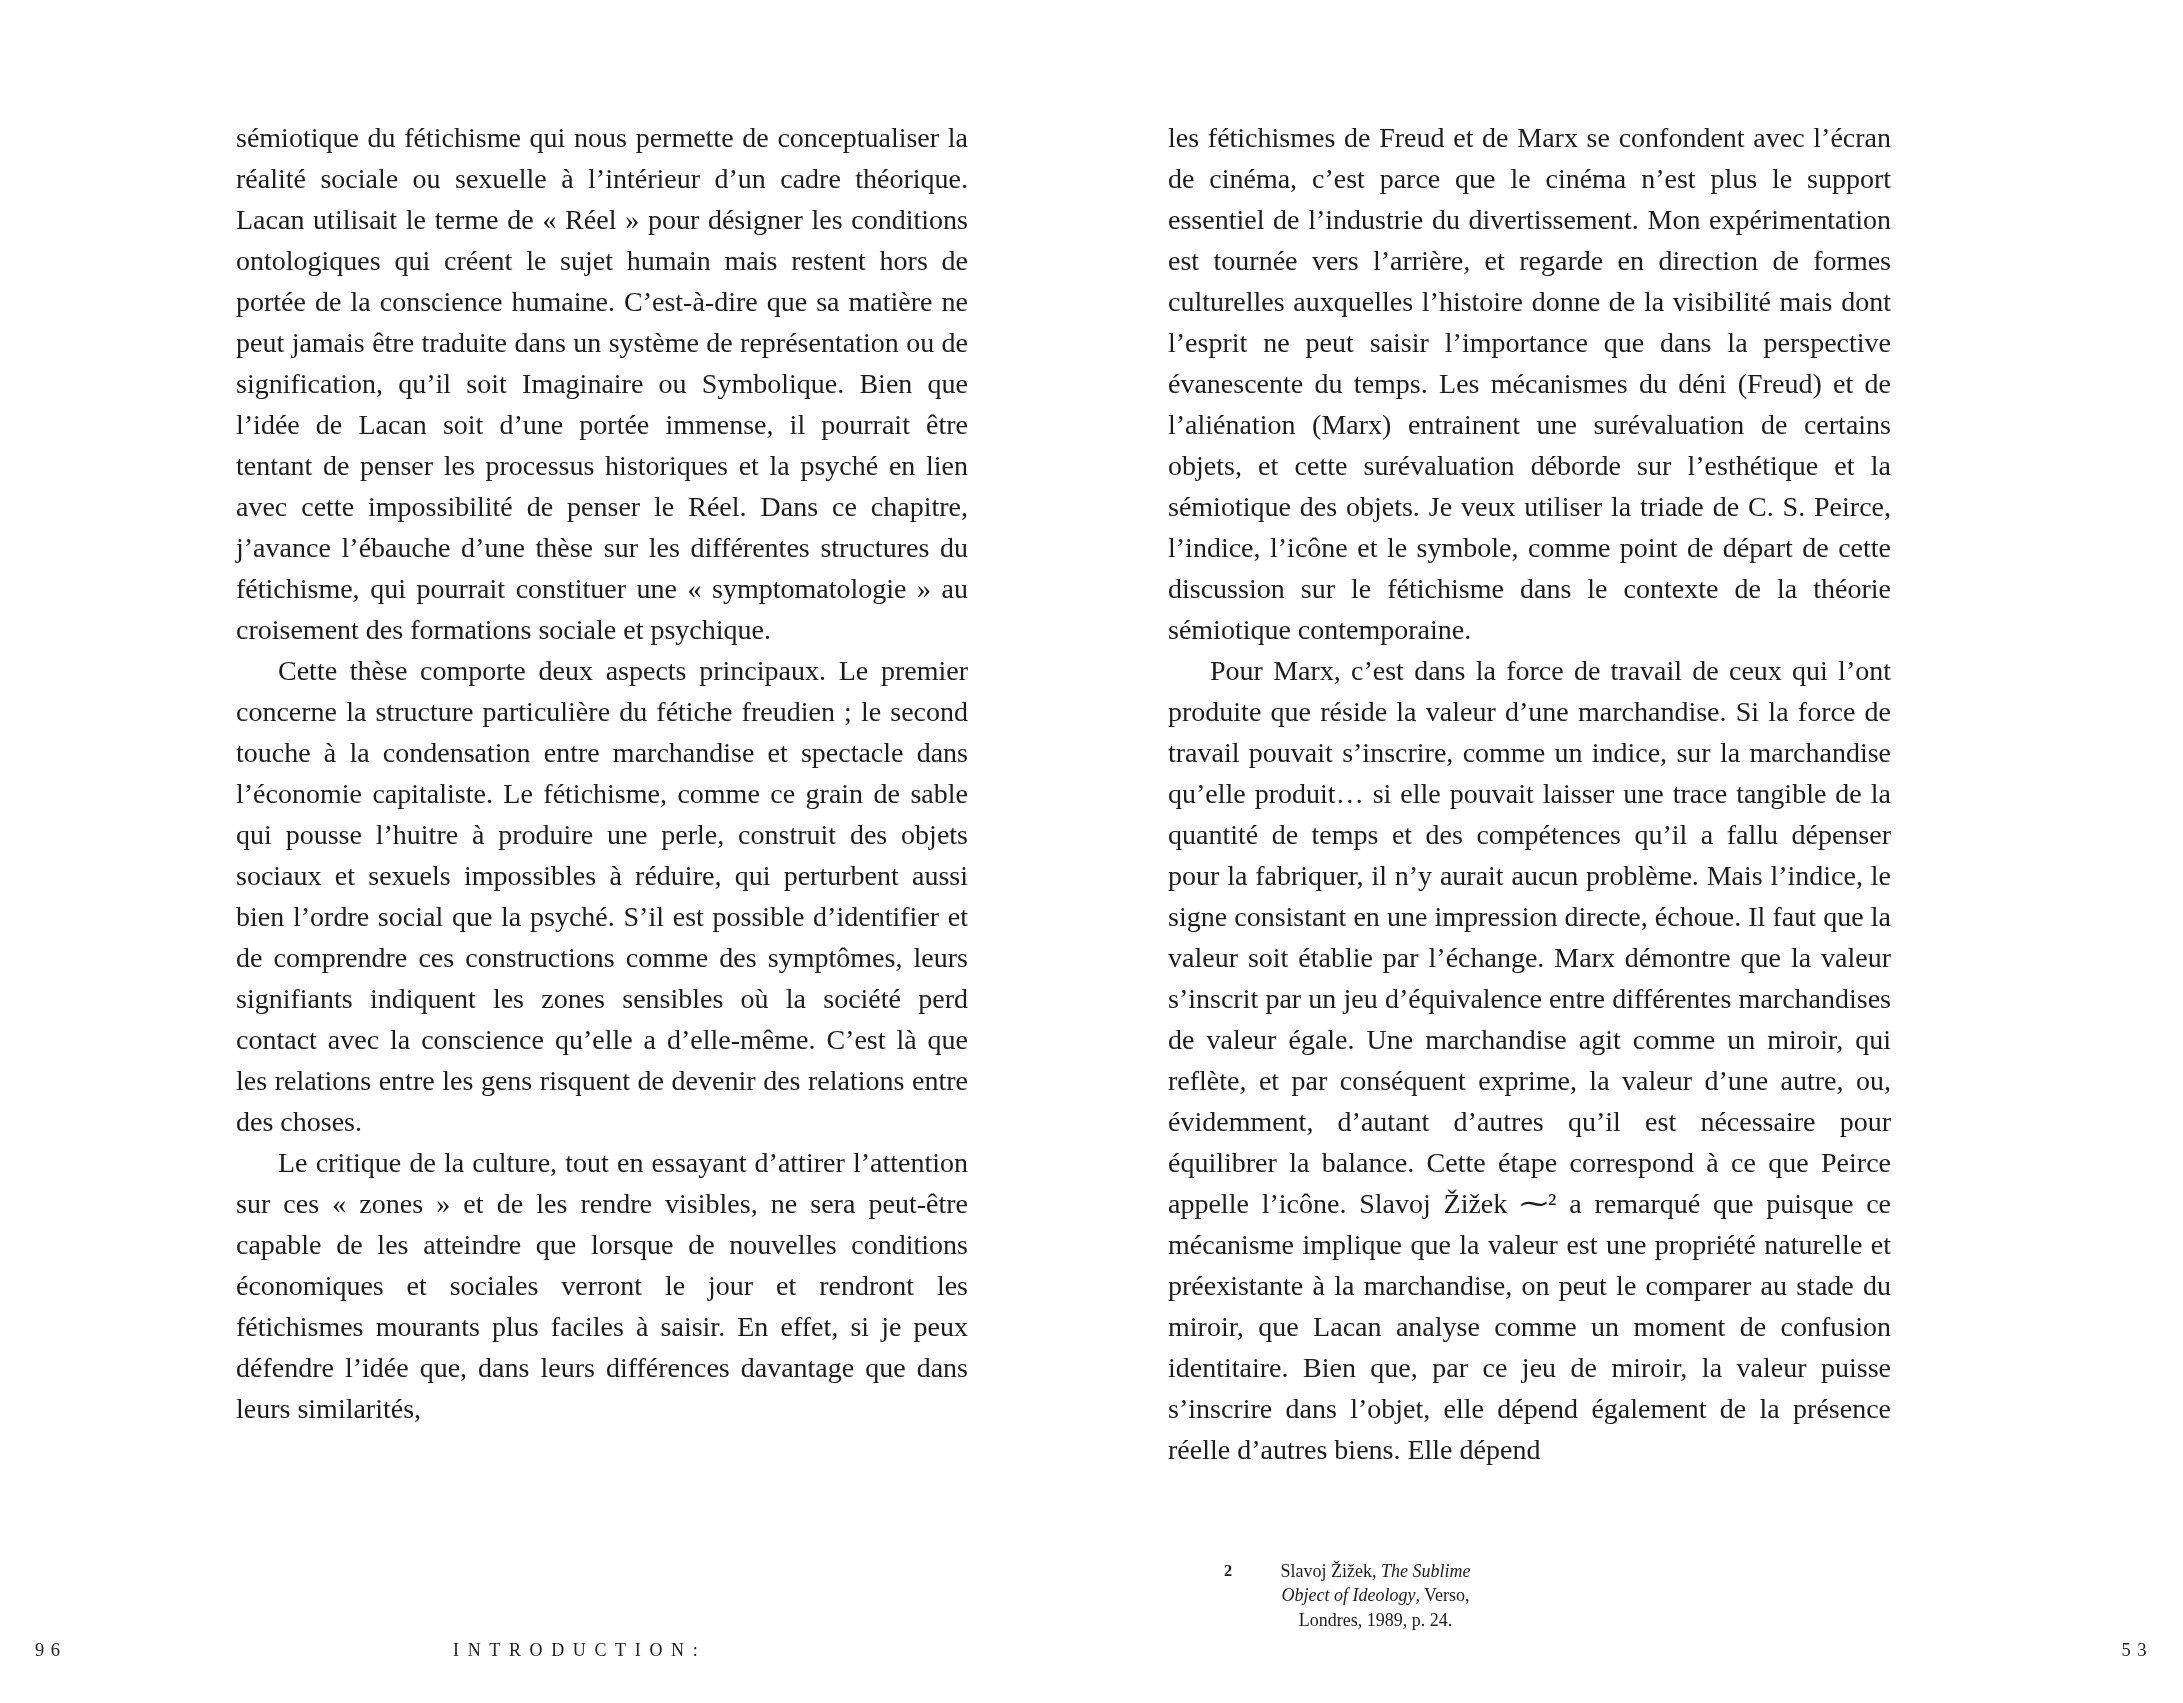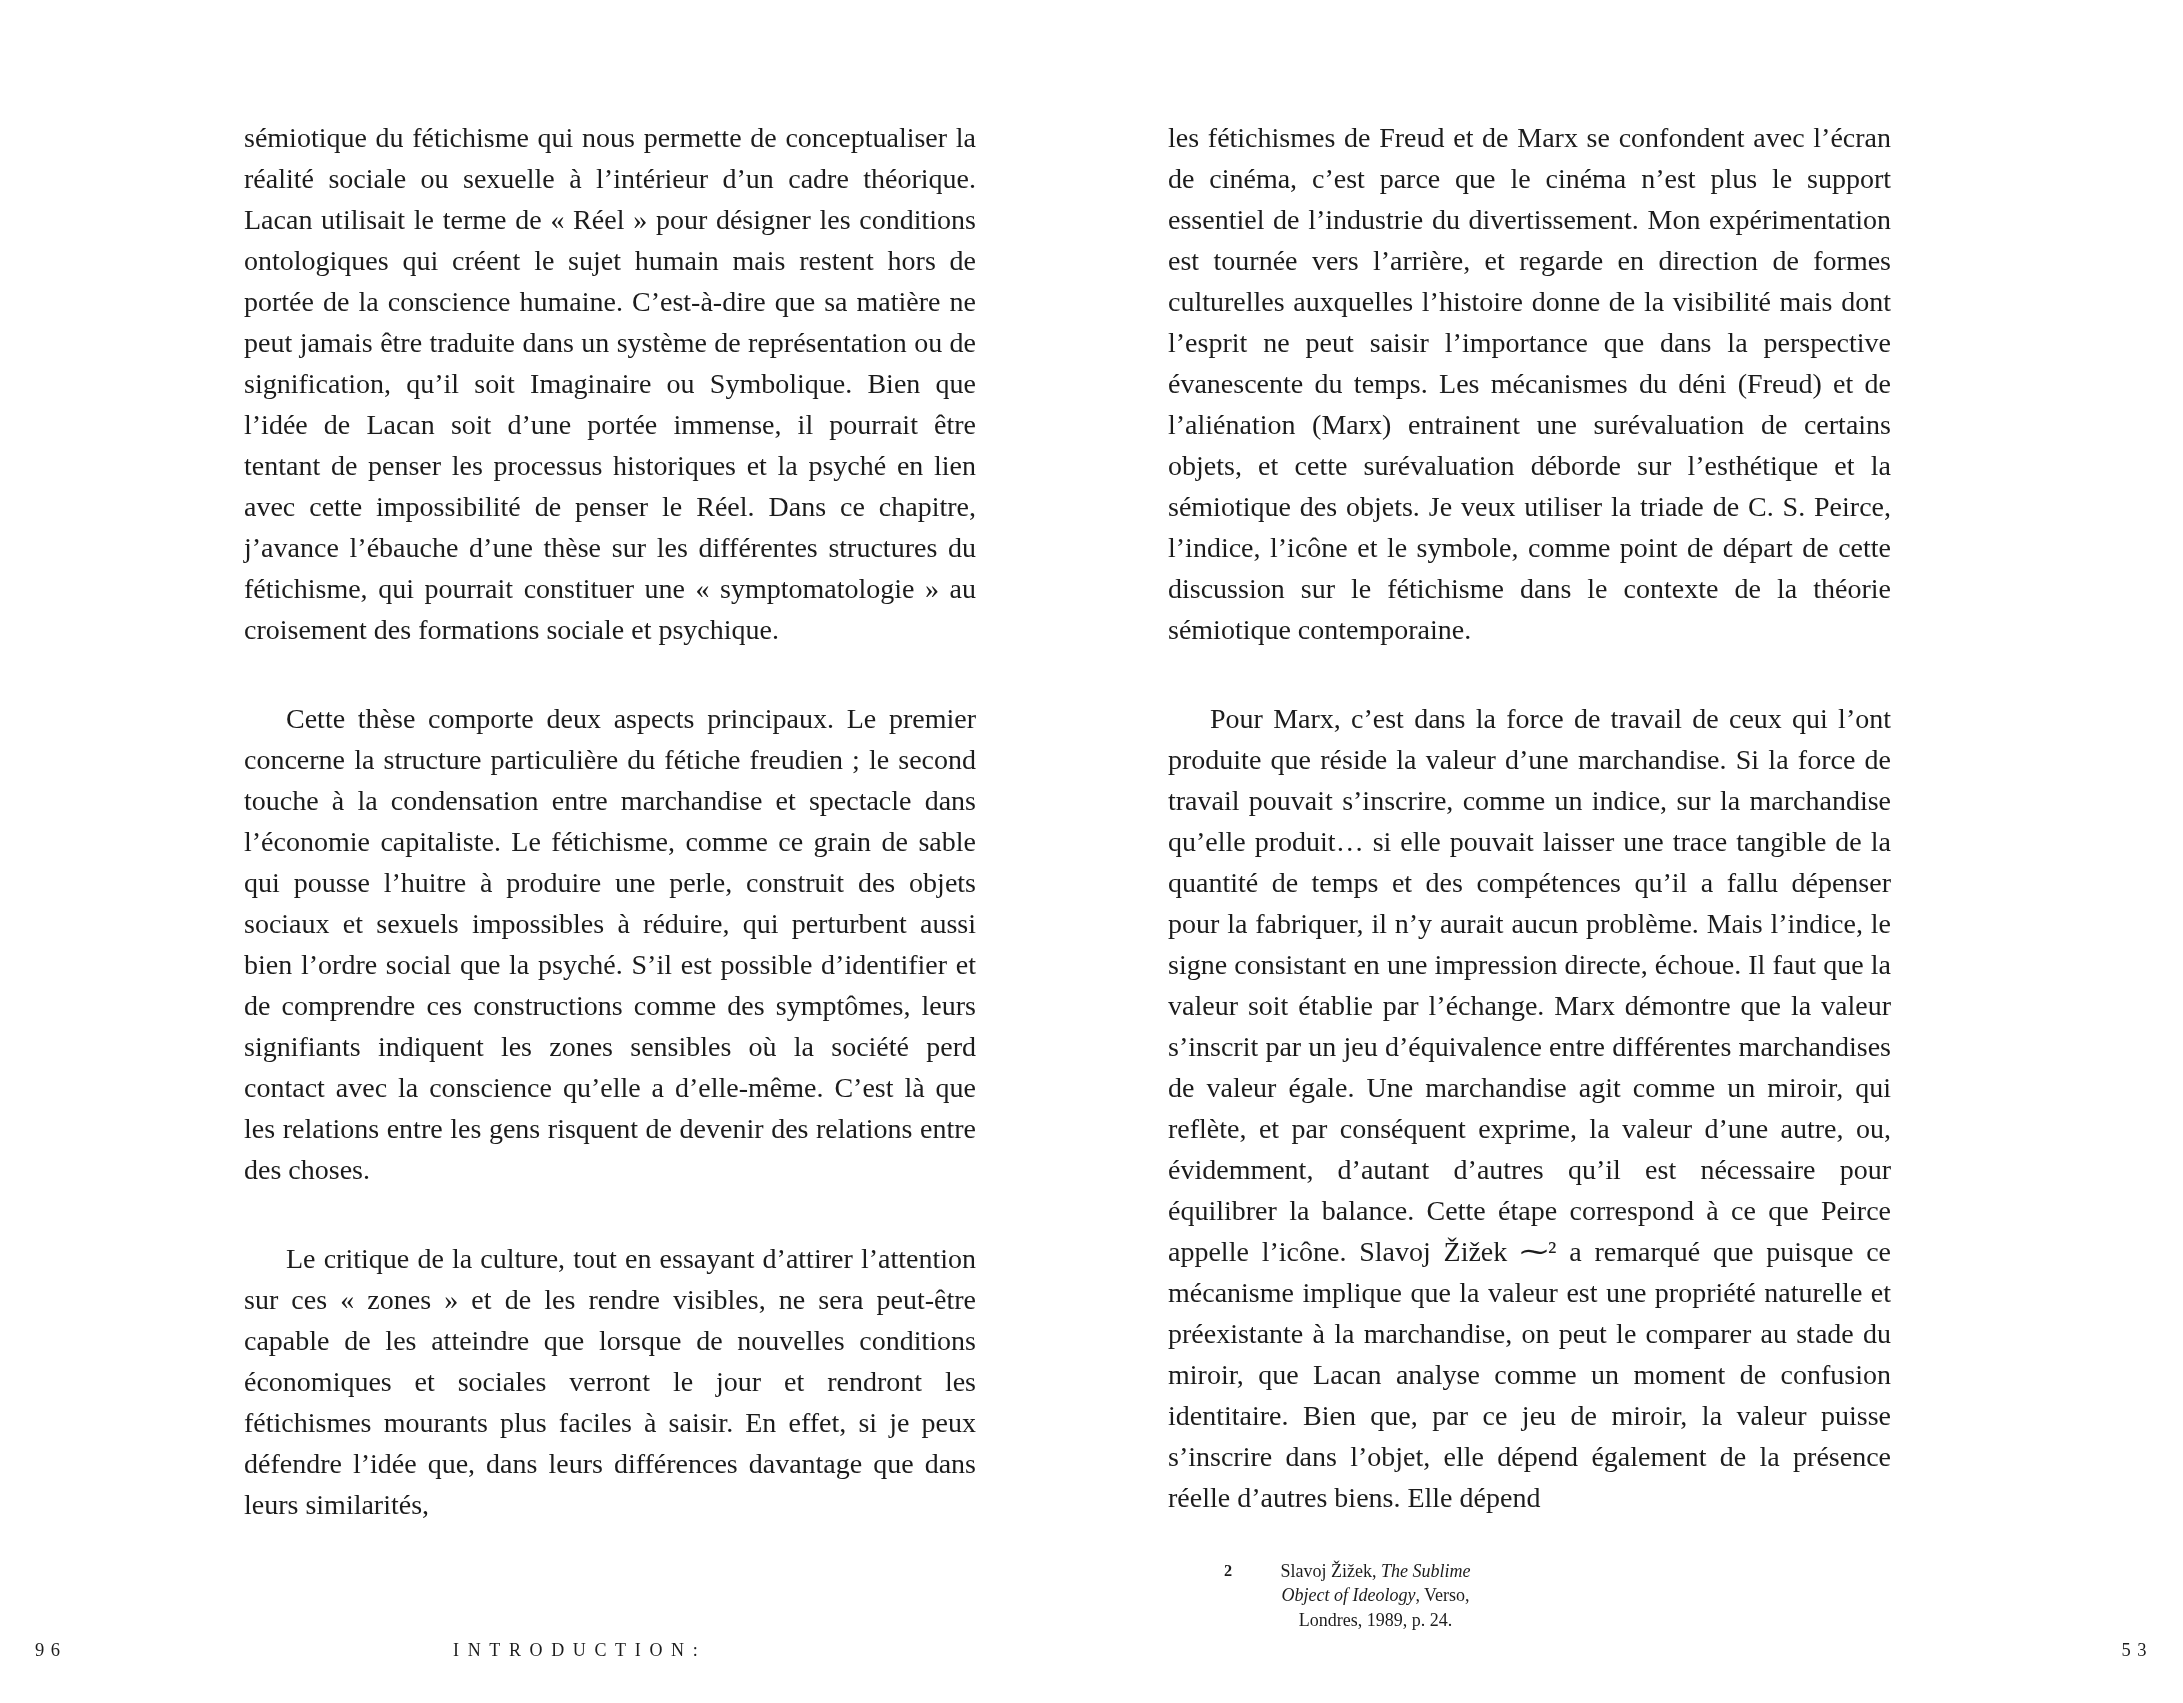--- a/index.html
+++ b/index.html
@@ -24,23 +24,22 @@
     text-align: justify;
   }
   .page-column p {
     margin: 0;
     padding: 0;
     -webkit-hyphens: auto;
     hyphens: auto;
   }
   .page-column p.indent {
     text-indent: 1.5em;
-    margin-top: 48px;
   }
-  .left-col  { left: 244px;  width: 732px; }
+  .left-col  { left: 236px;  width: 732px; }
   .right-col { left: 1168px; width: 723px; }
 
   .footnote {
     position: absolute;
     left: 1224px;
     top: 1559px;
     display: flex;
     font-size: 18px;
     line-height: 24.4px;
     text-align: left;

